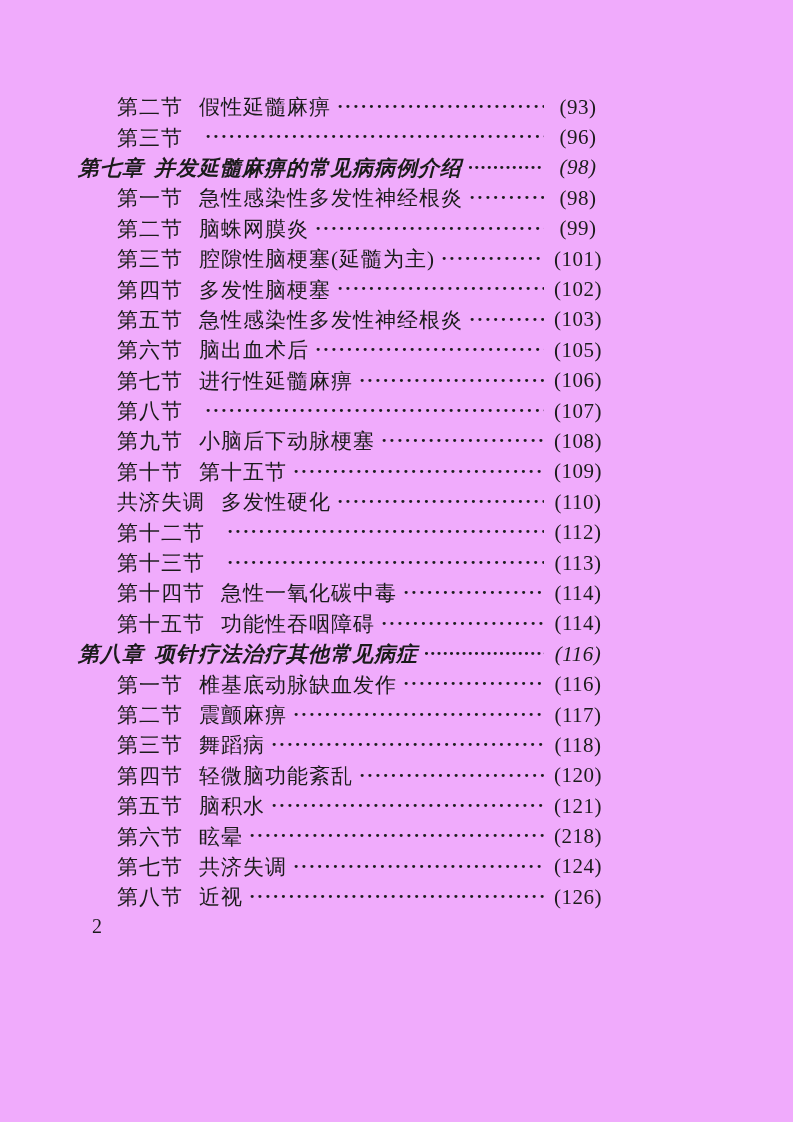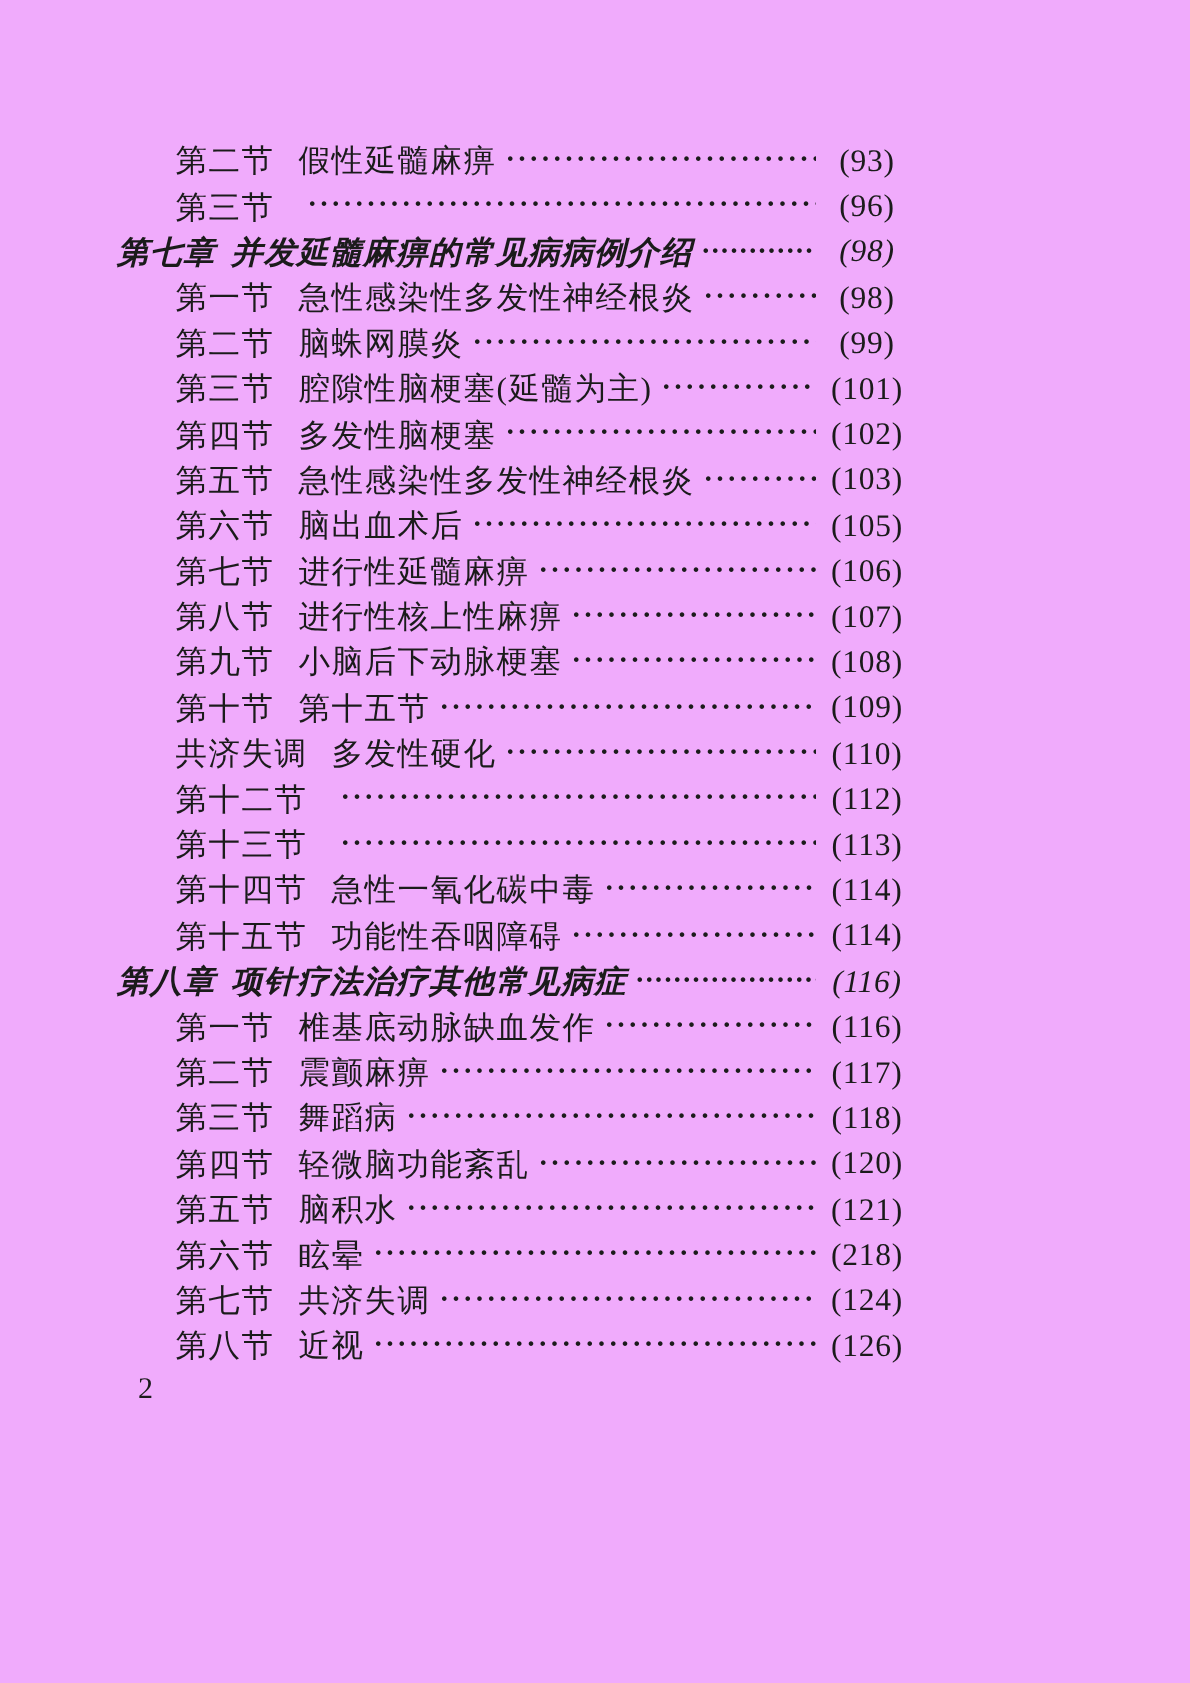--- a/index.html
+++ b/index.html
@@ -126,21 +126,20 @@
     <span class="entry-page">(105)</span>
   </div>
       <div class="toc-row section">
     <span class="entry-label">第七节</span>
     <span class="entry-title">进行性延髓麻痹</span>
     <span class="dot-leader">··························································································</span>
     <span class="entry-page">(106)</span>
   </div>
       <div class="toc-row section">
     <span class="entry-label">第八节</span>
-    <span class="entry-title">进行性核上性麻痹</span>
     <span class="dot-leader">··························································································</span>
     <span class="entry-page">(107)</span>
   </div>
       <div class="toc-row section">
     <span class="entry-label">第九节</span>
     <span class="entry-title">小脑后下动脉梗塞</span>
     <span class="dot-leader">··························································································</span>
     <span class="entry-page">(108)</span>
   </div>
       <div class="toc-row section">

